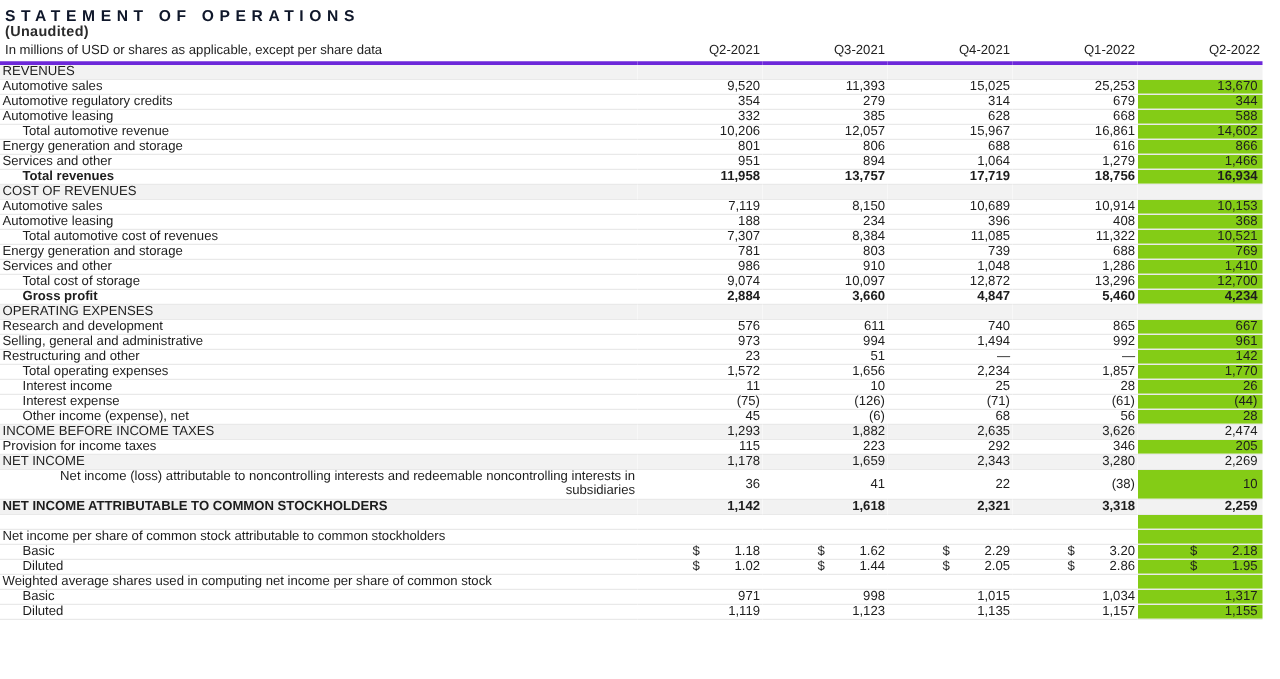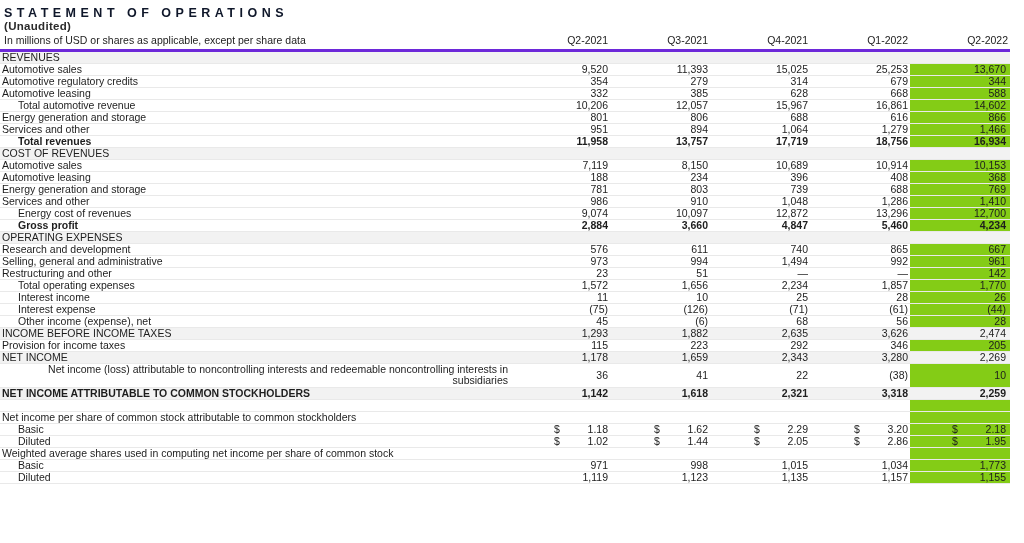--- a/index.html
+++ b/index.html
@@ -151,37 +151,45 @@
       </tr>
       <tr class="">
         <td class="label">Automotive leasing</td>
         <td class="num">188</td>
         <td class="num">234</td>
         <td class="num">396</td>
         <td class="num">408</td>
         <td class="num hl">368</td>
       </tr>
       <tr class="">
+        <td class="label indent">Total automotive cost of revenues</td>
+        <td class="num">7,307</td>
+        <td class="num">8,384</td>
+        <td class="num">11,085</td>
+        <td class="num">11,322</td>
+        <td class="num hl">10,521</td>
+      </tr>
+      <tr class="">
         <td class="label">Energy generation and storage</td>
         <td class="num">781</td>
         <td class="num">803</td>
         <td class="num">739</td>
         <td class="num">688</td>
         <td class="num hl">769</td>
       </tr>
       <tr class="">
         <td class="label">Services and other</td>
         <td class="num">986</td>
         <td class="num">910</td>
         <td class="num">1,048</td>
         <td class="num">1,286</td>
         <td class="num hl">1,410</td>
       </tr>
       <tr class="">
-        <td class="label indent">Energy cost of revenues</td>
+        <td class="label indent">Total cost of storage</td>
         <td class="num">9,074</td>
         <td class="num">10,097</td>
         <td class="num">12,872</td>
         <td class="num">13,296</td>
         <td class="num hl">12,700</td>
       </tr>
       <tr class="bold">
         <td class="label indent">Gross profit</td>
         <td class="num">2,884</td>
         <td class="num">3,660</td>
@@ -362,21 +370,21 @@
         <td class="num"></td>
         <td class="num"></td>
         <td class="num hl"></td>
       </tr>
       <tr class="">
         <td class="label indent">Basic</td>
         <td class="num">971</td>
         <td class="num">998</td>
         <td class="num">1,015</td>
         <td class="num">1,034</td>
-        <td class="num hl">1,773</td>
+        <td class="num hl">1,317</td>
       </tr>
       <tr class="">
         <td class="label indent">Diluted</td>
         <td class="num">1,119</td>
         <td class="num">1,123</td>
         <td class="num">1,135</td>
         <td class="num">1,157</td>
         <td class="num hl">1,155</td>
       </tr>
     </tbody>

